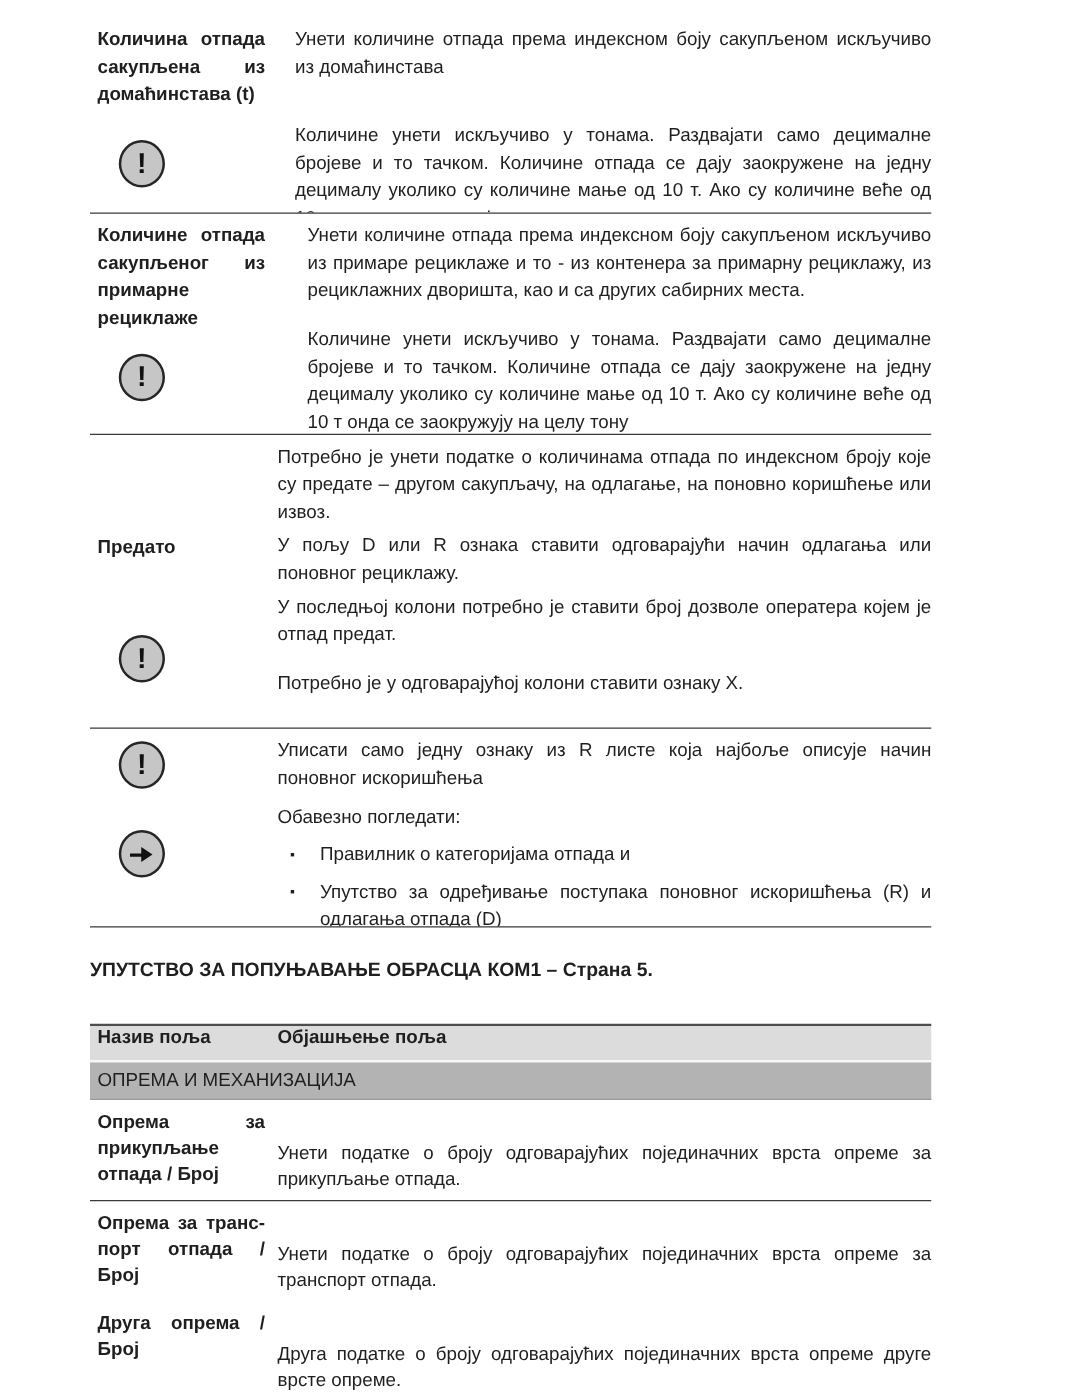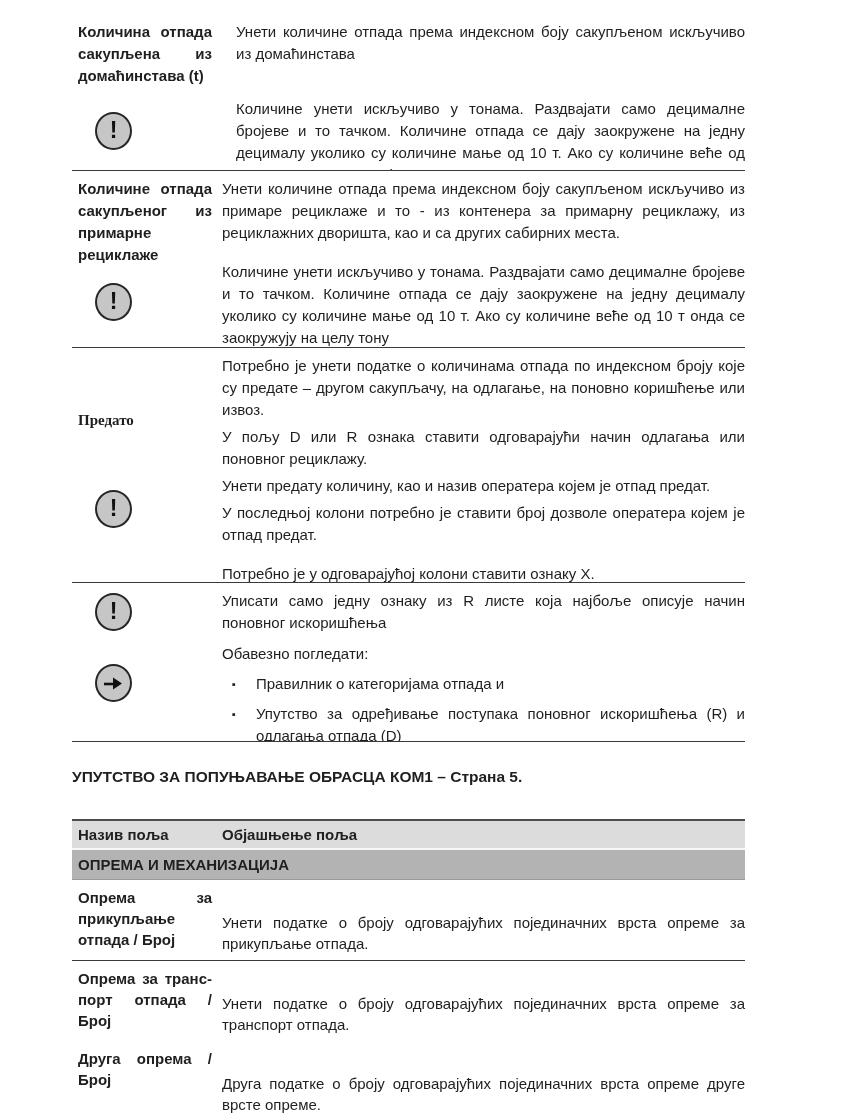--- a/index.html
+++ b/index.html
@@ -9,63 +9,63 @@
     font-family:"Liberation Sans", sans-serif;
     color:#1f1f1f;
     position:relative;
     overflow:hidden;
   }
   .page { position:relative; width:853px; height:1120px; padding:14px 108px 0 72px; }
 
   
   .irow { display:flex; border-bottom:1px solid #3a3a3a; overflow:hidden; }
   .irow-0 { height:157px;gap:14px; }
-  .irow-1 { height:177px; }
+  .irow-1 { height:177px;gap:24px; }
   .irow-2 { height:235px; }
   .irow-3 { height:159px; }
 
   .lcol { flex:0 0 150px; width:150px; padding:7px 10px 0 6px; }
   .ccol { flex:1; padding:7px 0 0 0; text-align:justify; }
 
   .flabel { font-weight:bold; font-size:15px; line-height:22px; text-align:justify; }
   .para  { font-size:15px; line-height:22px; }
 
   .icon-circle {
     width:37px; height:38px; border-radius:50%;
     background:#c6c6c6; border:2.5px solid #262626;
     display:flex; align-items:center; justify-content:center;
     margin-left:17px; flex:none;
   }
   .icon-circle .bang { font-weight:bold; font-size:23px; line-height:1; color:#111; padding-bottom:2px; }
 
   .irow-0 .icon-circle { margin-top:25px; }
   .irow-1 .icon-circle { margin-top:17px; }
-  .irow-2 .flabel { margin-top:54px;font-family:Liberation Serif, serif; }
+  .irow-2 .flabel { margin-top:72px; }
   .irow-2 .icon-circle { margin-top:59px; }
   .irow-3 .icon-circle.first { margin-top:3px; }
   .irow-3 .icon-circle.second { margin-top:33px; }
 
   .irow-0 .note { margin-top:33px; }
   .irow-1 .note { margin-top:17px; }
   .irow-2 .para { margin-bottom:5px; }
   .irow-2 .note { margin-top:17px; }
   .irow-3 .seealso-title { margin-top:9px; }
   .bullet-item { display:flex; margin-top:8px; font-size:15px; line-height:22px; text-align:justify; }
   .bullet-item .bullet { flex:none; width:34px; padding-left:10px; font-size:11px; line-height:22px; }
 
   
   .heading { margin-top:24px; font-weight:bold; font-size:15.5px; line-height:22px; }
 
   
   .t2 { margin-top:31px; border-top:2px solid #4d4d4d; }
-  .t2-header { display:flex; align-items:center; background:#dcdcdc; height:29px; border-bottom:2px solid #f8f8f8; }
+  .t2-header { display:flex; background:#dcdcdc; height:29px; border-bottom:2px solid #f8f8f8; }
   .t2-header .h1 { flex:0 0 150px; padding-left:6px; font-weight:bold; font-size:15px; }
   .t2-header .h2 { flex:1; font-weight:bold; font-size:15px; }
   .t2-section { display:flex; align-items:center; background:#b3b3b3; height:30px; padding-left:6px;
-                font-weight:bold; font-size:15px; border-bottom:1px solid #9a9a9a; }
+                font-weight:normal; font-size:15px; border-bottom:1px solid #9a9a9a; }
   .t2-row { display:flex; padding:7px 0 6px 0; }
   .t2-row .rl { flex:0 0 150px; width:150px; padding:0 10px 0 6px; font-weight:bold; font-size:15px; line-height:21px; text-align:justify; }
   .t2-row .rd { flex:1; font-size:15px; line-height:21px; text-align:justify;margin-top:25px; }
   .t2-row-0 { border-bottom:1px solid #3a3a3a; }
   .t2-row-2 { border-bottom:2px solid #3a3a3a; }
 </style>
 </head>
 <body>
 
 <div class="page">
@@ -101,21 +101,20 @@
     <div class="irow irow-2">
       <div class="lcol">
         <div class="flabel">Предато</div>
         <div class="icon-circle">
           <span class="bang">!</span>
         </div>
       </div>
       <div class="ccol">
         <p class="para">Потребно је унети податке о количинама отпада по индексном броју које су предате – другом сакупљачу, на одлагање, на поновно коришћење или извоз.</p>
         <p class="para">У пољу D или R ознака ставити одговарајући начин одлагања или поновног рециклажу.</p>
-        <p class="para">Унети предату количину, као и назив оператера којем је отпад предат.</p>
         <p class="para">У последњој колони потребно је ставити број дозволе оператера којем је отпад предат.</p>
         <p class="para note">Потребно је у одговарајућој колони ставити ознаку Х.</p>
       </div>
     </div>
 
     <div class="irow irow-3">
       <div class="lcol">
         <div class="icon-circle first">
           <span class="bang">!</span>
         </div>

